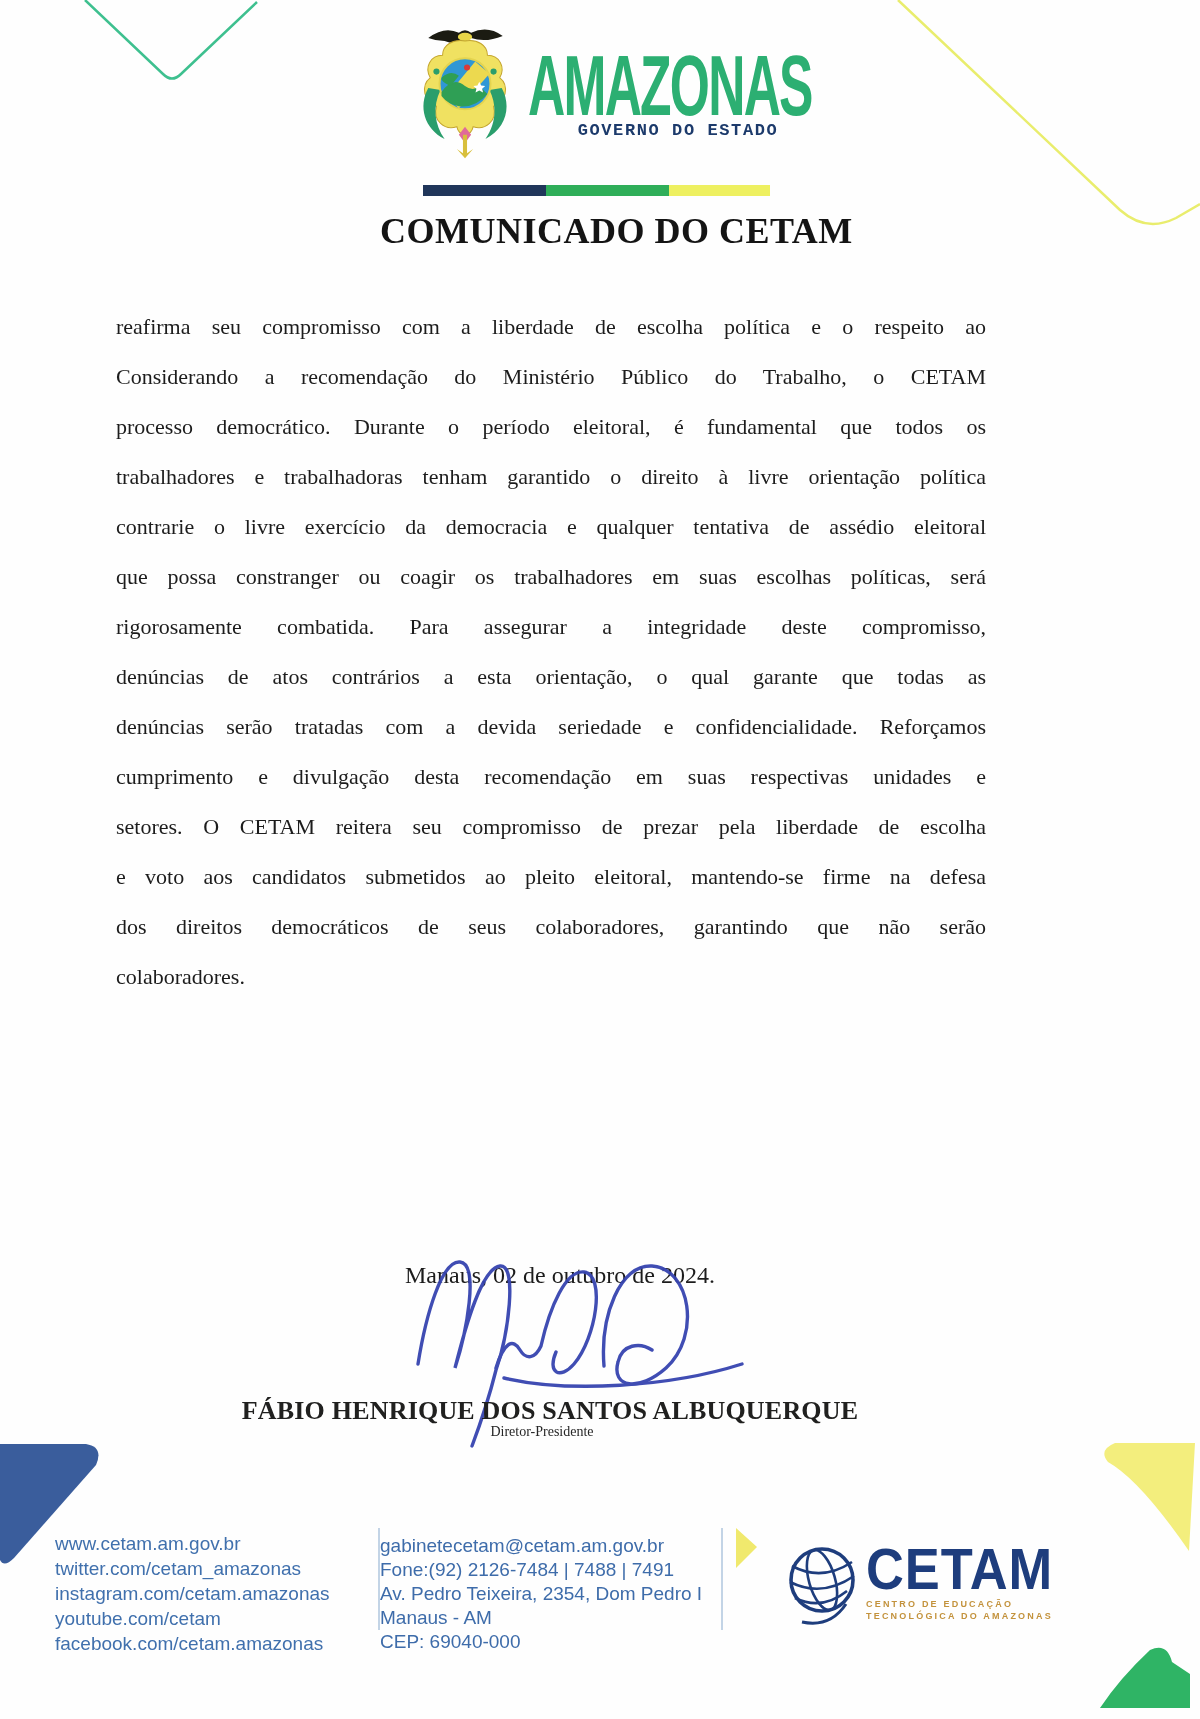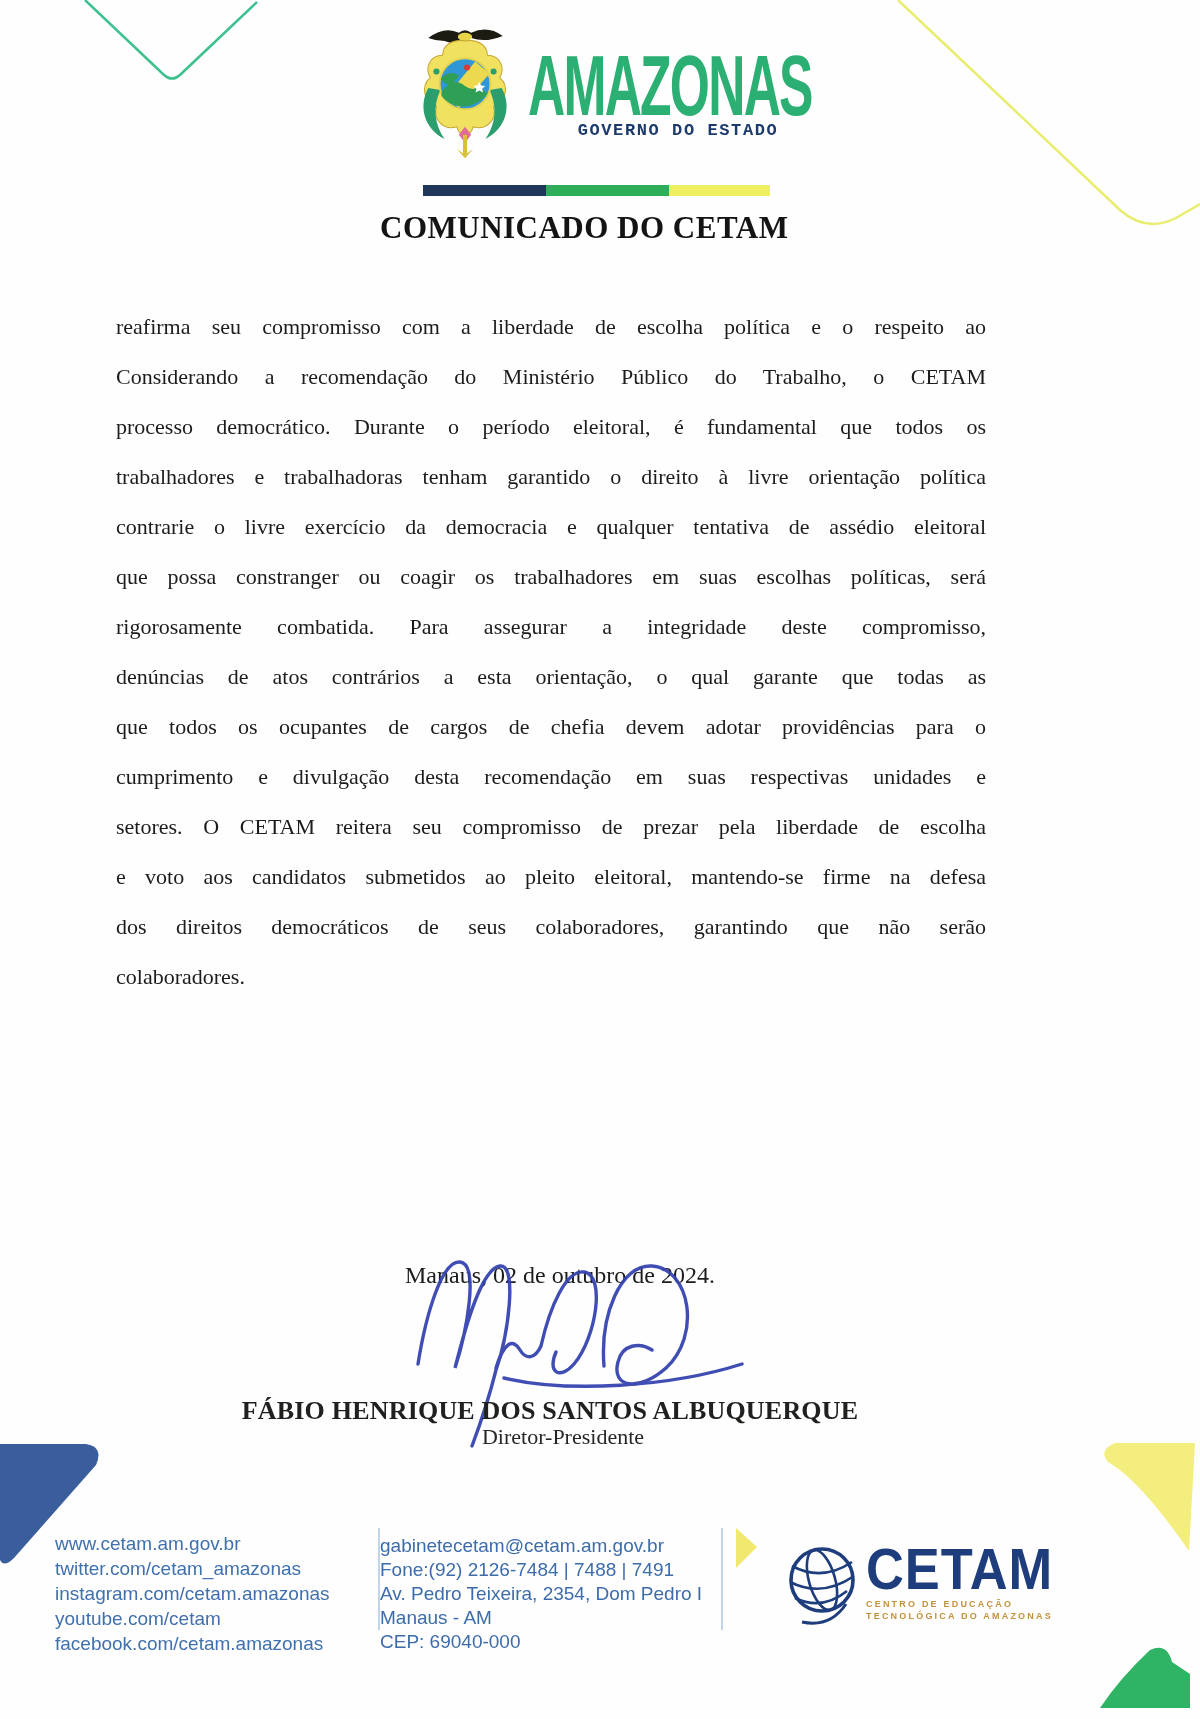--- a/index.html
+++ b/index.html
@@ -22,44 +22,44 @@
     left:570px;top:121px;width:216px;text-align:center;
     font-family:Liberation Mono, monospace;font-size:17px;font-weight:bold;
     letter-spacing:1.6px;color:#1c3a6b;white-space:nowrap;
   }
   .brand-bar{left:423px;top:185px;height:11px;display:flex;}
   .brand-bar .seg1{width:123px;background:#20365a;}
   .brand-bar .seg2{width:123px;background:#2fae59;}
   .brand-bar .seg3{width:101px;background:#eef060;}
 
   .doc-title{
-    left:380px;top:210px;width:440px;text-align:left;
-    font-size:31px;font-weight:bold;letter-spacing:.5px;color:#141414;white-space:nowrap;
+    left:380px;top:210px;width:440px;text-align:center;
+    font-size:36px;font-weight:bold;letter-spacing:.5px;color:#141414;white-space:nowrap;
   }
 
   
   .body-text{left:116px;top:302px;width:870px;font-size:22px;color:#1c1c1c;}
   .body-line{
     height:50px;line-height:50px;white-space:nowrap;
     text-align:justify;text-align-last:justify;text-justify:inter-word;
   }
   .body-line.last{text-align-last:left;}
 
   .date-line{
     left:390px;top:1262px;width:340px;text-align:center;
     font-size:24px;color:#1c1c1c;white-space:nowrap;
   }
   .sig-svg{left:408px;top:1246px;width:350px;height:205px;}
   .sig-name{
     left:220px;top:1396px;width:660px;text-align:center;
     font-size:26px;font-weight:bold;color:#20201f;white-space:nowrap;letter-spacing:.2px;
   }
   .sig-role{
-    left:233px;top:1424px;width:660px;text-align:center;
-    font-size:22px;color:#262626;white-space:nowrap;
+    left:212px;top:1424px;width:660px;text-align:center;
+    font-size:14px;color:#262626;white-space:nowrap;
   }
 
   
   .footer-links{left:55px;top:1531px;font-family:"Liberation Sans",sans-serif;
     font-size:19px;color:#4070ad;}
   .footer-links div{height:25px;line-height:25px;white-space:nowrap;}
   .footer-contact{left:380px;top:1534px;font-family:"Liberation Sans",sans-serif;
     font-size:19px;color:#3e6caa;}
   .footer-contact div{height:24px;line-height:24px;white-space:nowrap;}
   .vdiv{width:2px;background:#c3d4e6;}
@@ -119,21 +119,21 @@
 
   <div class="abs body-text">
       <div class="body-line">reafirma seu compromisso com a liberdade de escolha política e o respeito ao</div>
       <div class="body-line">Considerando a recomendação do Ministério Público do Trabalho, o CETAM</div>
       <div class="body-line">processo democrático. Durante o período eleitoral, é fundamental que todos os</div>
       <div class="body-line">trabalhadores e trabalhadoras tenham garantido o direito à livre orientação política</div>
       <div class="body-line">contrarie o livre exercício da democracia e qualquer tentativa de assédio eleitoral</div>
       <div class="body-line">que possa constranger ou coagir os trabalhadores em suas escolhas políticas, será</div>
       <div class="body-line">rigorosamente combatida. Para assegurar a integridade deste compromisso,</div>
       <div class="body-line">denúncias de atos contrários a esta orientação, o qual garante que todas as</div>
-      <div class="body-line">que todos os ocupantes de cargos de chefia devem adotar providências para o</div>
+      <div class="body-line">denúncias serão tratadas com a devida seriedade e confidencialidade. Reforçamos</div>
       <div class="body-line">cumprimento e divulgação desta recomendação em suas respectivas unidades e</div>
       <div class="body-line">setores. O CETAM reitera seu compromisso de prezar pela liberdade de escolha</div>
       <div class="body-line">e voto aos candidatos submetidos ao pleito eleitoral, mantendo-se firme na defesa</div>
       <div class="body-line">dos direitos democráticos de seus colaboradores, garantindo que não serão</div>
       <div class="body-line last">colaboradores.</div>
     </div>
 
   <div class="abs date-line">Manaus, 02 de outubro de 2024.</div>
 
   <svg class="abs sig-svg" viewBox="0 0 350 205">

